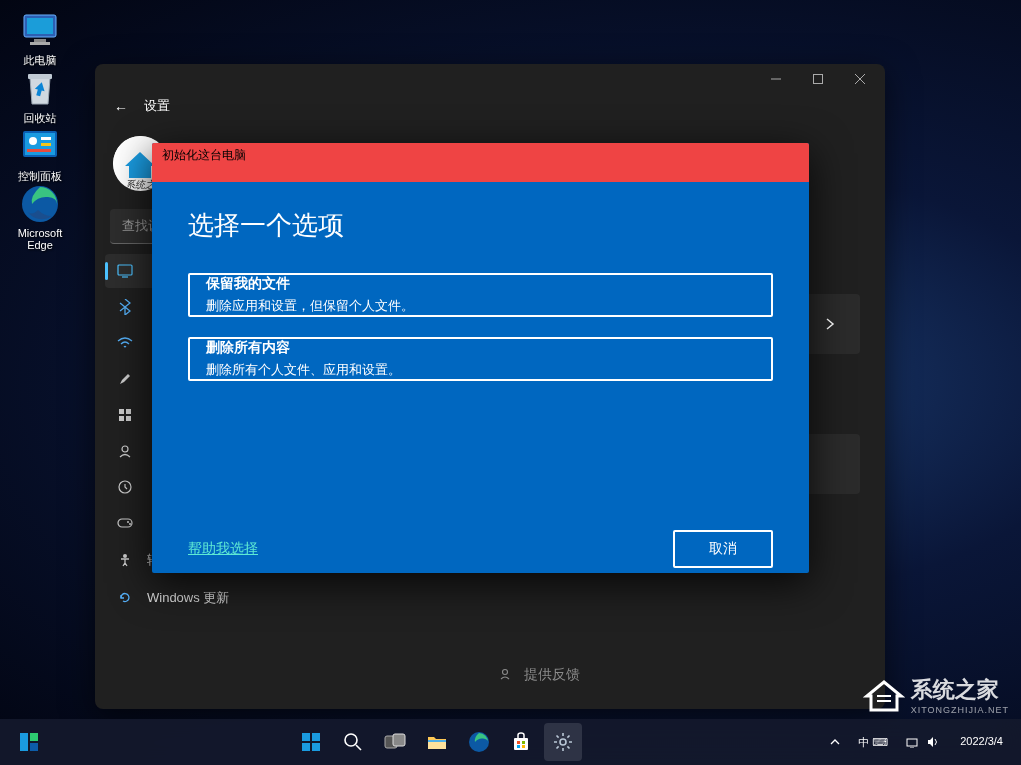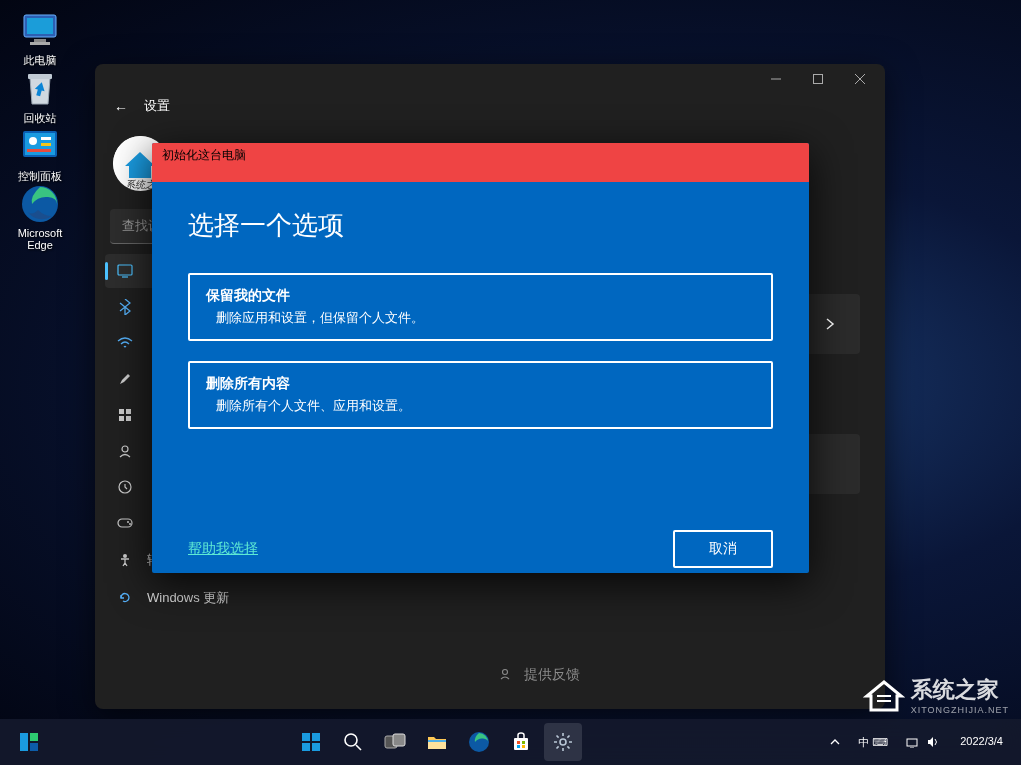--- a/index.html
+++ b/index.html
@@ -36,23 +36,23 @@
 .recovery-card { position: absolute; right: 25px; top: 230px; width: 60px; height: 60px; background: #2b2b2b; border-radius: 4px; display:flex; align-items:center; justify-content:center; color:#fff;}
 .recovery-card2 { position: absolute; right: 25px; top: 370px; width: 60px; height: 60px; background: #2b2b2b; border-radius: 4px;}
 
 .feedback-section { position: absolute; bottom: 25px; left: 405px; display: flex; align-items: center; gap: 10px; color: #8a8a8a; font-size: 14px; }
 
 
 .reset-dialog { position: absolute; top: 143px; left: 152px; width: 657px; height: 430px; background: #0067c0; border-radius: 2px; box-shadow: 0 10px 40px rgba(0,0,0,0.8); overflow: hidden; }
 .reset-title-bar { background: #ef4444; color: #000; padding: 4px 10px; font-size: 12px; height: 39px; }
 .reset-content { padding: 26px 36px; color: #fff; height: calc(100% - 22px); position: relative; }
 .reset-heading { font-size: 26px; font-weight: 400; margin-bottom: 30px; }
-.reset-option { border: 2px solid #fff; border-radius: 2px; padding: 12px 16px; margin-bottom: 20px; cursor: pointer; }
+.reset-option { border: 2px solid #fff; border-radius: 2px; padding: 0 16px; margin-bottom: 20px; cursor: pointer; }
 .reset-option .opt-title { font-size: 14px; font-weight: 600; margin-bottom: 4px; }
-.reset-option .opt-desc { font-size: 13px; font-weight: 400; margin-left: 10px; }
+.reset-option .opt-desc { font-size: 13px; font-weight: 400; }
 .reset-footer { position: absolute; bottom: 22px; left: 36px; right: 36px; display: flex; justify-content: space-between; align-items: center; }
 .help-link { color: #5eead4; font-size: 14px; text-decoration: underline; cursor: pointer; }
 .cancel-btn { border: 2px solid #fff; background: transparent; color: #fff; padding: 8px 34px; font-size: 14px; cursor: pointer; border-radius: 2px; }
 
 
 .taskbar { position: absolute; bottom: 0; left: 0; right: 0; height: 46px; background: rgba(20,25,45,0.92); backdrop-filter: blur(12px); display: flex; align-items: center; padding: 0 10px; }
 .taskbar-left { width: 40px; display: flex; }
 .taskbar-center { flex: 1; display: flex; justify-content: center; gap: 4px; }
 .task-icon { width: 38px; height: 38px; display: flex; align-items: center; justify-content: center; border-radius: 4px; cursor: pointer; }
 .task-icon.active { background: rgba(255,255,255,0.12); }

